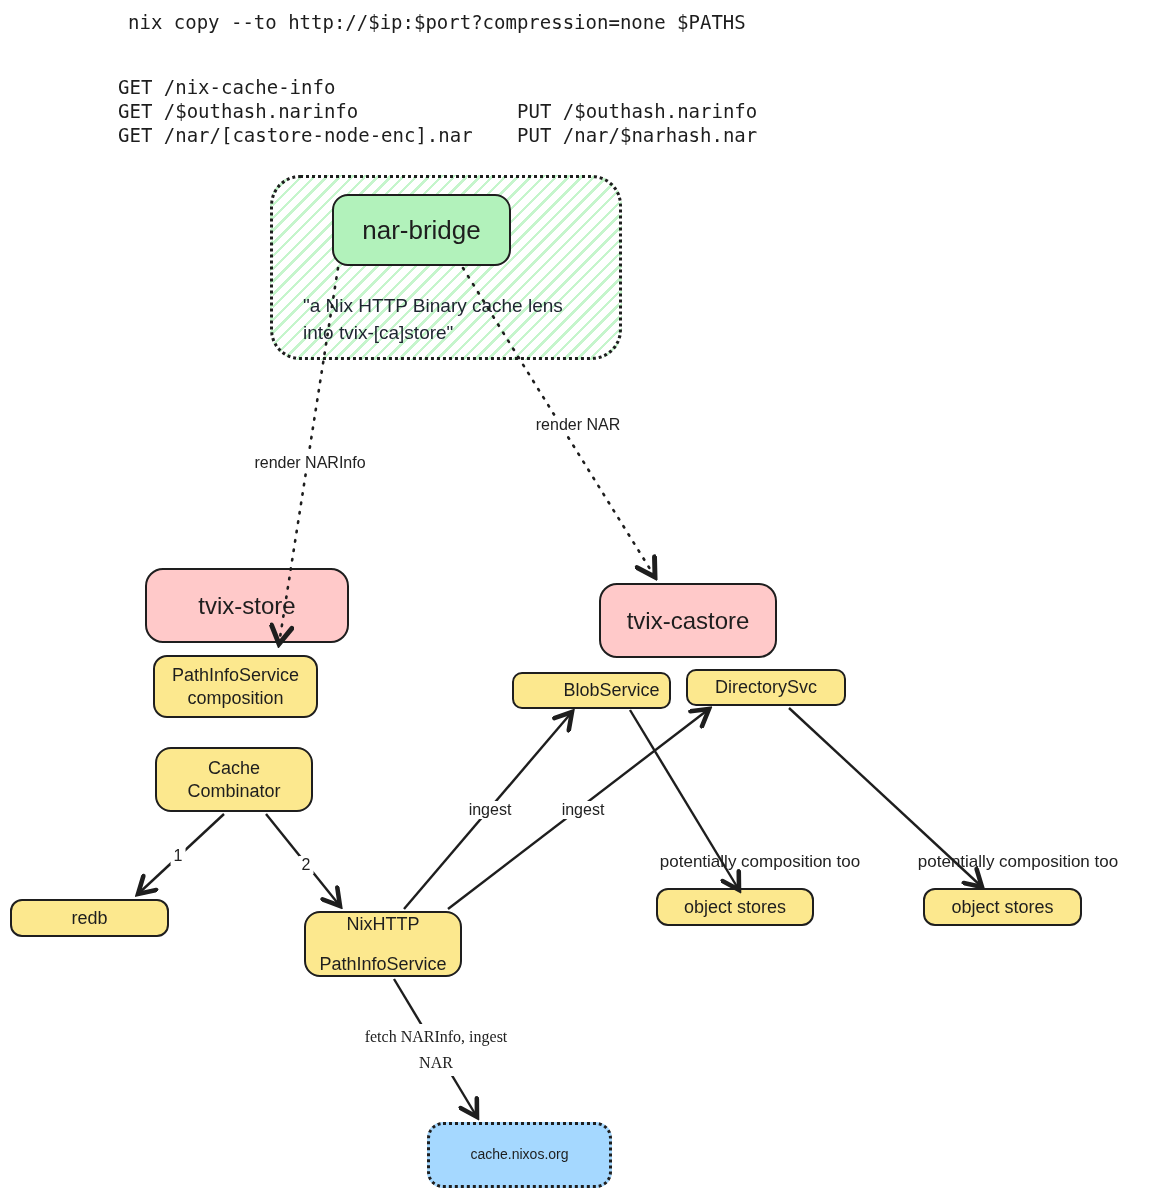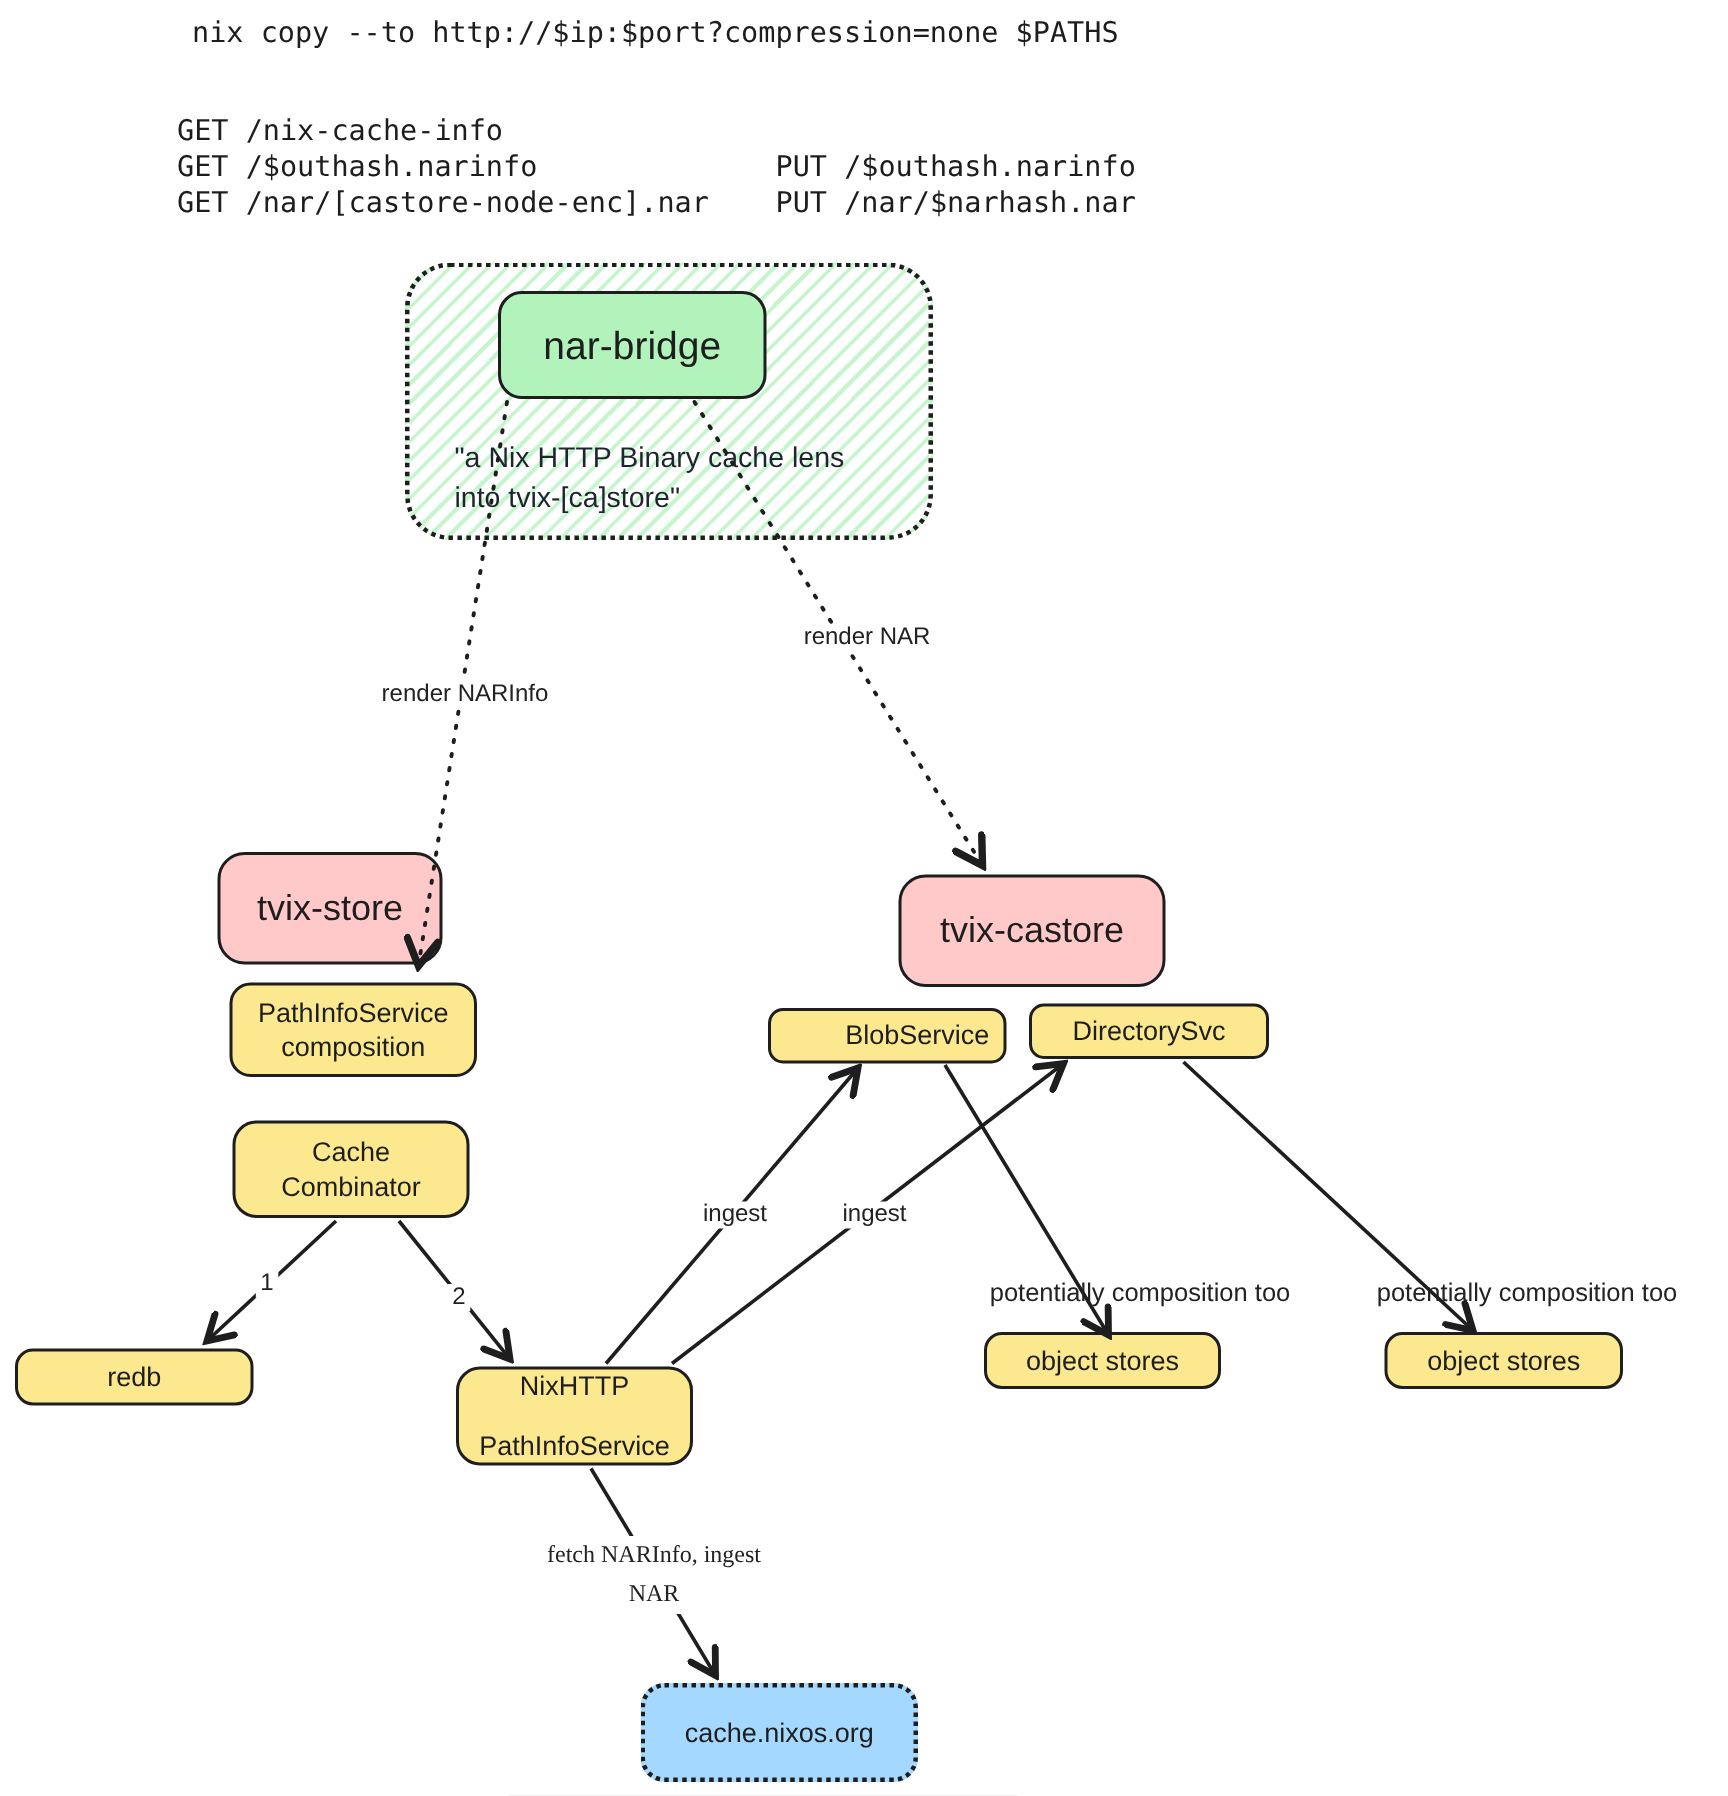--- a/index.html
+++ b/index.html
@@ -21,21 +21,21 @@
   }
   
   .node{
     position:absolute;border:2.5px solid var(--stroke);
     display:flex;flex-direction:column;align-items:center;justify-content:center;
     text-align:center;box-sizing:border-box;line-height:1.25;
   }
   .pink{background:var(--pink);border-radius:18px;font-size:24px;}
   .green{background:var(--green);border-radius:16px;font-size:26px;margin-left:41px;}
   .yellow{background:var(--yellow);border-radius:12px;font-size:18px;}
-  .blue{background:var(--blue);border-radius:16px;font-size:18px;border-style:dotted;border-width:3px;}
+  .blue{background:var(--blue);border-radius:16px;font-size:14px;border-style:dotted;border-width:3px;}
   .hatch{
     position:absolute;border:3px dotted var(--stroke);border-radius:30px;box-sizing:border-box;
     background:repeating-linear-gradient(135deg,
       rgba(178,242,187,0.75) 0px, rgba(178,242,187,0.75) 2.5px,
       rgba(255,255,255,0) 2.5px, rgba(255,255,255,0) 9px);
   }
   .quote{
     position:absolute;font-size:19px;line-height:27px;color:#1e2430;
   }
   svg.edges{position:absolute;left:0;top:0;z-index:5;pointer-events:none;}
@@ -62,21 +62,21 @@
   <div class="hatch" style="left:270px;top:175px;width:352px;height:185px;"></div>
 
   <div class="node green" style="left:291px;top:194px;width:179px;height:72px;">
     <span>nar-bridge</span>
   </div>
   <div class="quote" style="left:303px;top:292px;">
     <div>"a Nix HTTP Binary cache lens</div>
     <div>into tvix-[ca]store"</div>
   </div>
 
-  <div class="node pink" style="left:145px;top:568px;width:150px;height:75px;">
+  <div class="node pink" style="left:145px;top:568px;width:204px;height:75px;">
     <span>tvix-store</span>
   </div>
   <div class="node yellow" style="left:153px;top:655px;width:165px;height:63px;border-radius:14px;">
     <span>PathInfoService</span>
     <span>composition</span>
   </div>
   <div class="node yellow" style="left:155px;top:747px;width:158px;height:65px;border-radius:16px;">
     <span>Cache</span>
     <span>Combinator</span>
   </div>

